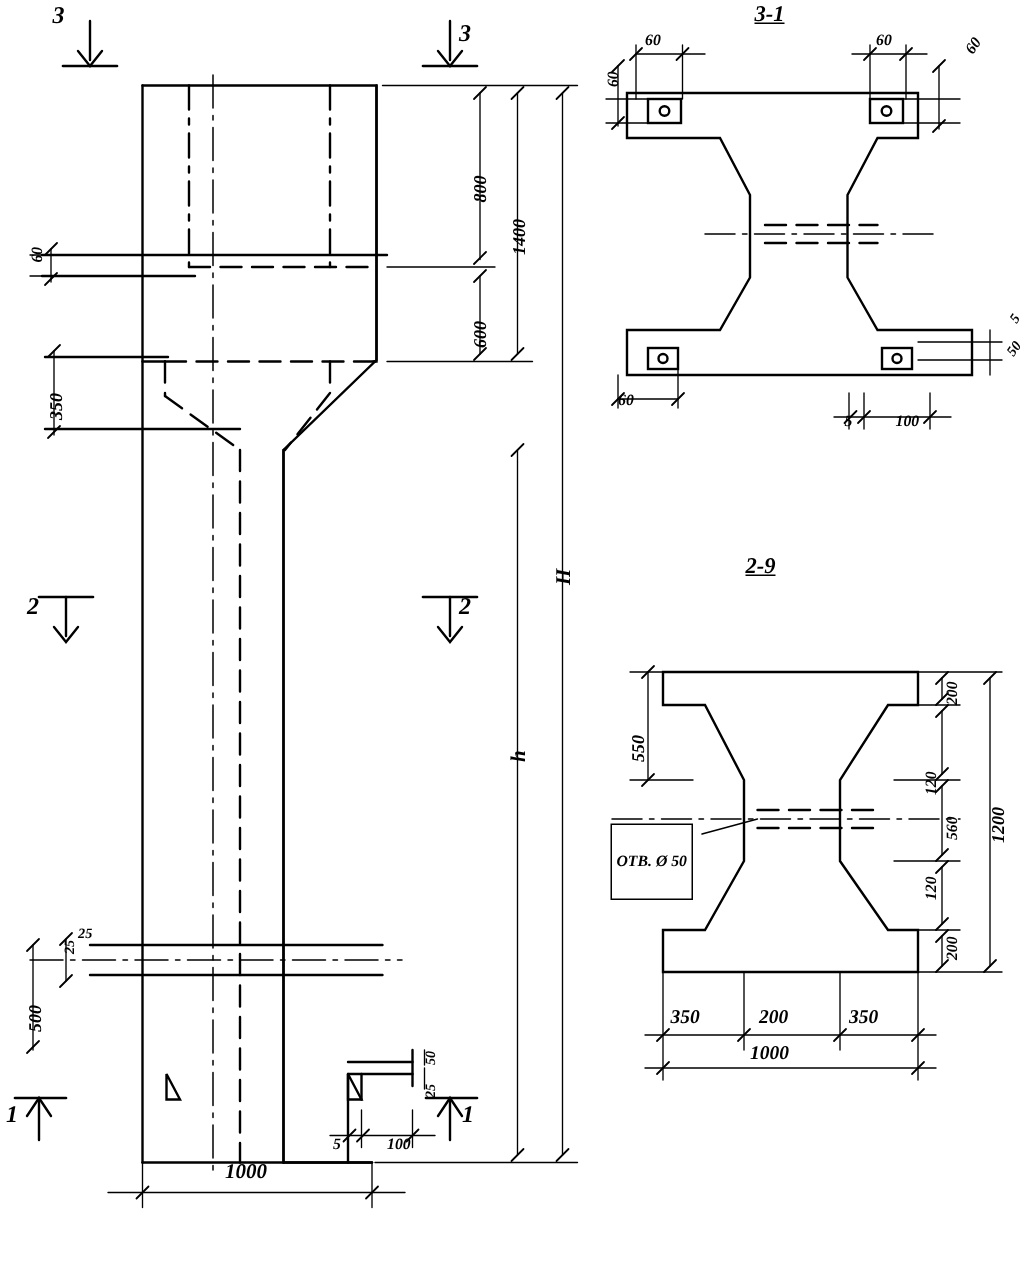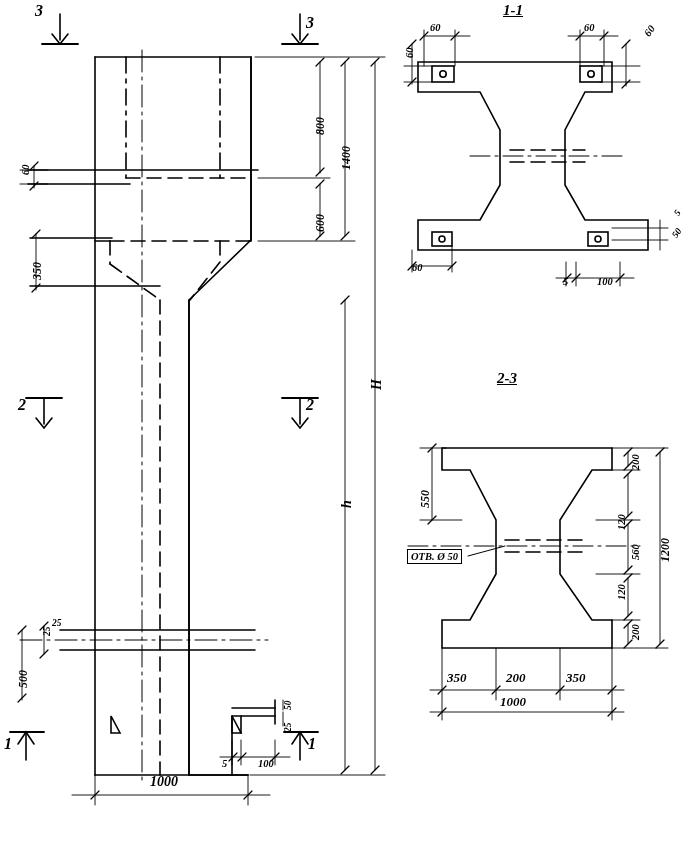--- a/index.html
+++ b/index.html
@@ -7,21 +7,21 @@
          font-family:"Liberation Serif", serif; color:#000; }
   .sheet { position:absolute; left:0; top:0; width:684px; height:842px; }
   svg { position:absolute; left:0; top:0; }
   .lbl { position:absolute; font-family:"Liberation Serif", serif; font-weight:bold;
          font-style:italic; font-size:12px; white-space:nowrap; }
   .lbl.sm { font-size:10.5px; }
   .lbl.xs { font-size:9.5px; }
   .title { font-size:15px; font-weight:bold; font-style:italic; }
   .rotneg { transform:rotate(-90deg); transform-origin:left top; }
   .rot45 { transform:rotate(-55deg); transform-origin:left top; }
-  .boxed { border:1.4px solid #000; padding:1px 3px; font-size:10.5px; }
+  .boxed { border:1.4px solid #000; padding:19px 3px; font-size:10.5px; }
   .secmark { position:absolute; font-size:16px; font-weight:bold; font-style:italic; }
   .u { text-decoration:underline; }
 </style>
 </head>
 <body>
 
 <div class="sheet">
 
 <svg width="684" height="842" viewBox="0 0 684 842">
   <g fill="none" stroke="#000" stroke-width="1.6" stroke-linecap="round">
@@ -294,22 +294,22 @@
             <path d="M492,694 L500,686"></path>
         <path d="M556,694 L564,686"></path>
             <path d="M608,694 L616,686"></path>
         <path d="M438,716 L446,708"></path>
             <path d="M608,716 L616,708"></path>
       </g>
     </g>
   </g>
 </svg>
 
-<div class="lbl title u" style="left:503px; top:2px;">1-1</div>
-<div class="lbl title u" style="left:497px; top:370px;">2-3</div>
+<div class="lbl title u" style="left:503px; top:2px;">3-1</div>
+<div class="lbl title u" style="left:497px; top:370px;">2-9</div>
 
 <div class="secmark" style="left:35px; top:2px;">3</div>
 <div class="secmark" style="left:306px; top:14px;">3</div>
 <div class="secmark" style="left:18px; top:396px;">2</div>
 <div class="secmark" style="left:306px; top:396px;">2</div>
 <div class="secmark" style="left:4px; top:735px;">1</div>
 <div class="secmark" style="left:308px; top:735px;">1</div>
 
 <div class="lbl sm rotneg" style="left:20px; top:175px;">60</div>
 <div class="lbl rotneg" style="left:313px; top:135px;">800</div>

